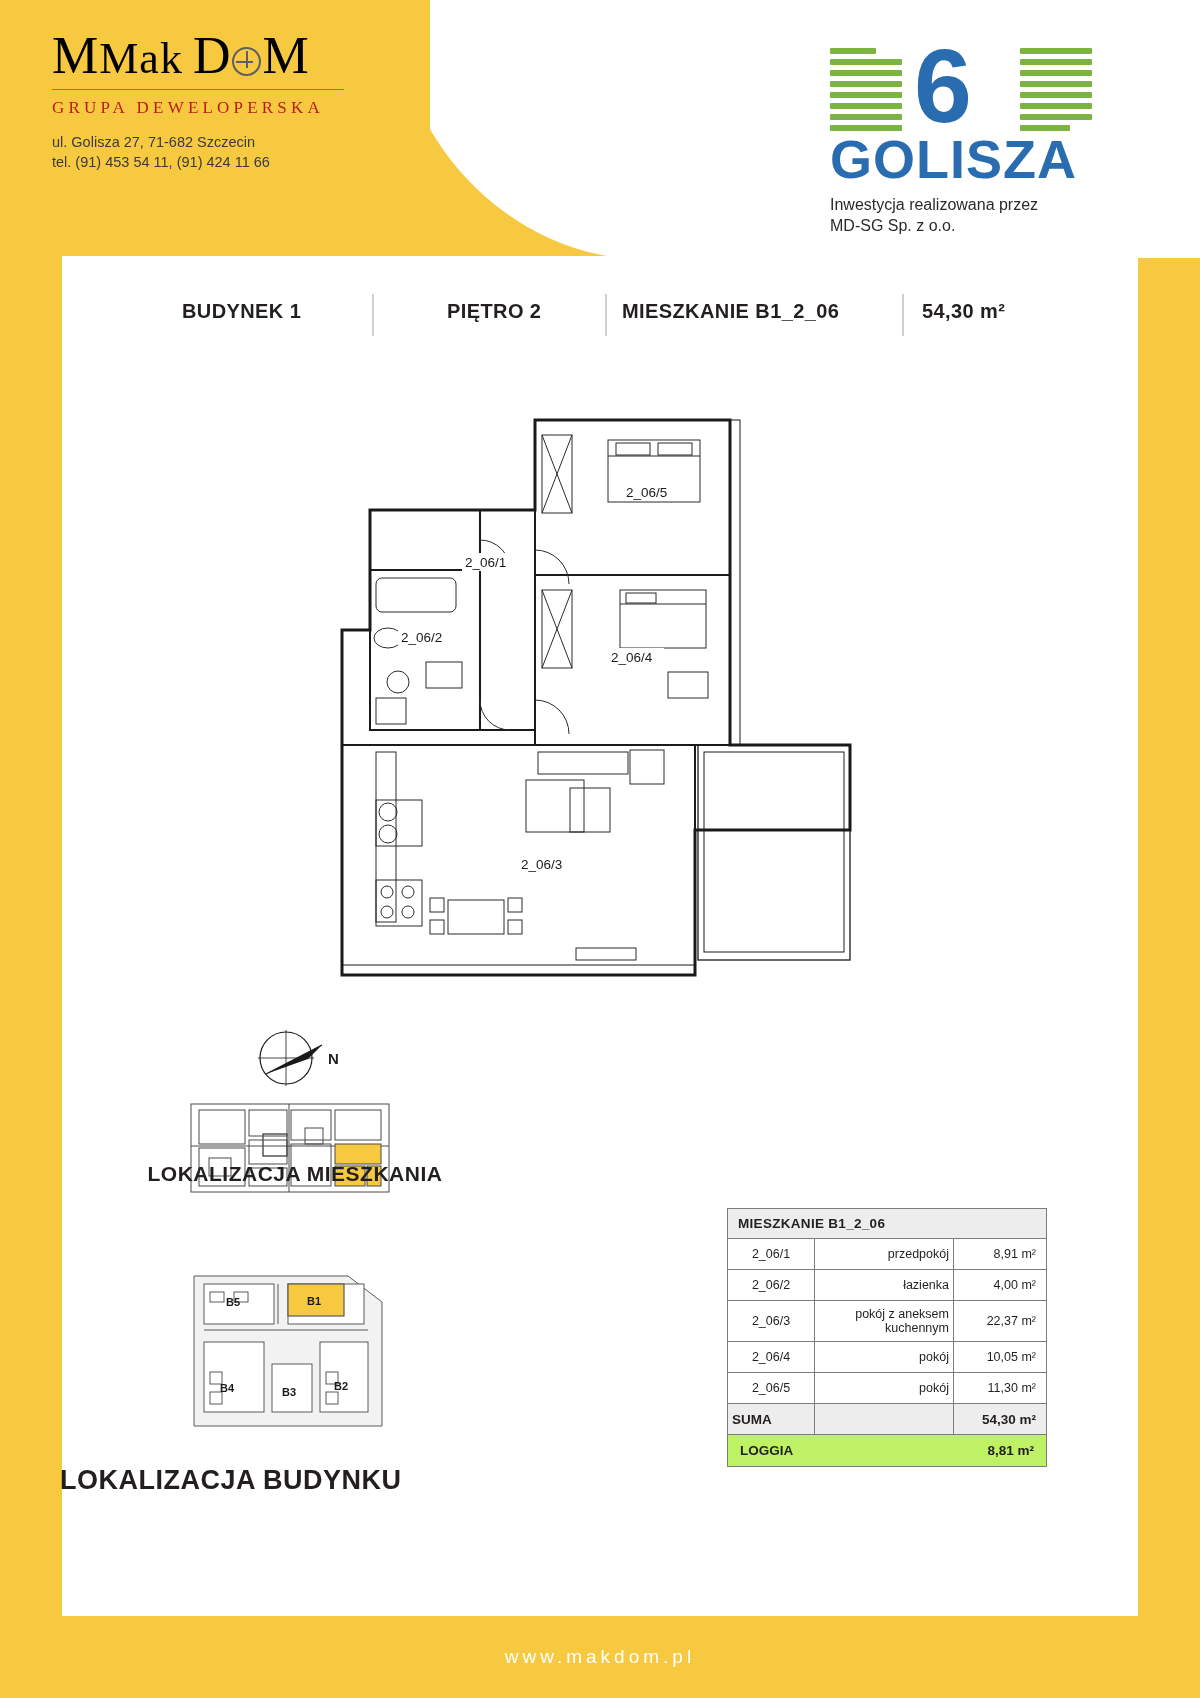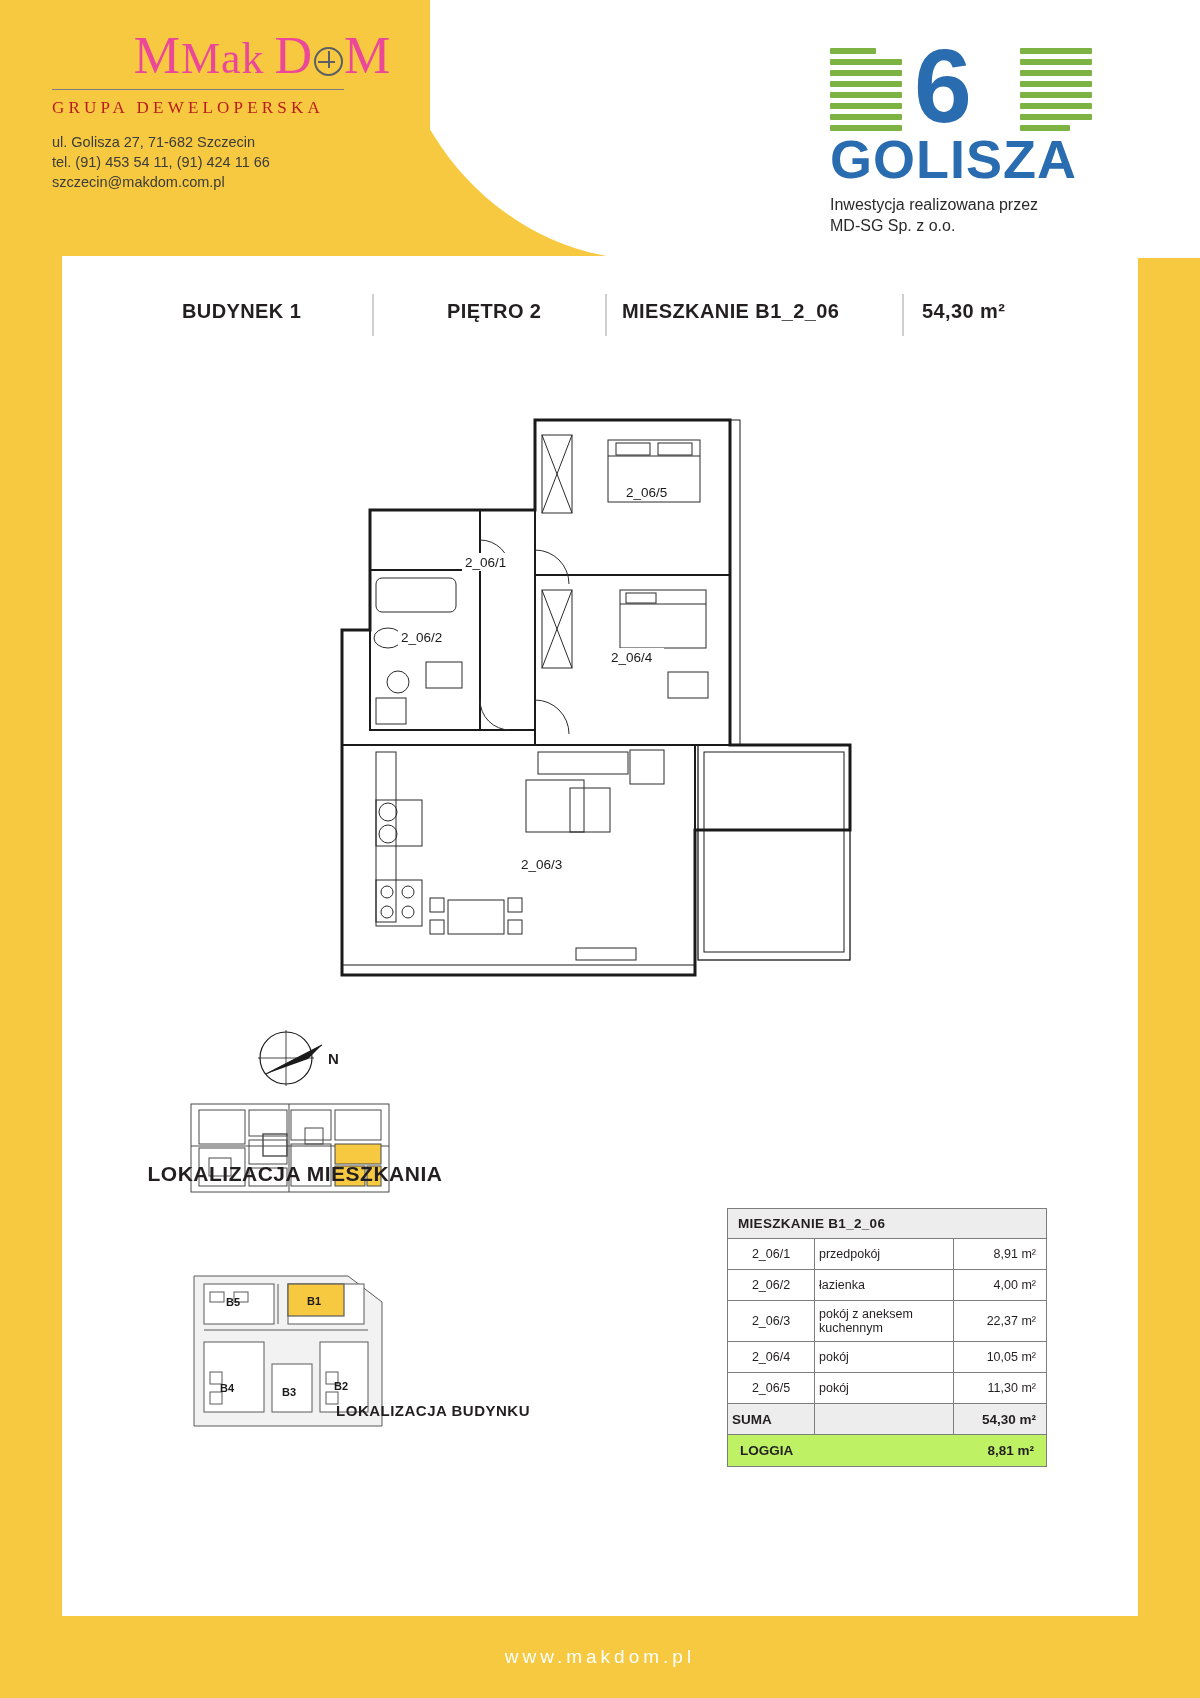--- a/index.html
+++ b/index.html
@@ -34,23 +34,22 @@
   }
   .curve-mask::after{
     content:"";position:absolute;left:120px;top:-10px;
     width:430px;height:300px;border-radius:0 0 0 100%;
     background:#ffffff;
   }
   
   .logo-block{position:absolute;left:52px;top:30px;width:420px;}
   .logo-mak{
     font-family:"Liberation Serif", serif;
-    font-size:44px;letter-spacing:1px;color:#ec4899;font-weight:400;
+    font-size:44px;letter-spacing:1px;color:#000000;font-weight:400;
     line-height:1;
-    text-align:center;
   }
   .logo-mak .cap{font-size:52px;}
   .logo-circle{
     display:inline-block;width:25px;height:25px;border:2px solid #5c5f63;
     border-radius:50%;position:relative;top:3px;margin:0 1px;
   }
   .logo-circle::before{
     content:"";position:absolute;left:50%;top:2px;width:2px;height:17px;
     background:#5c5f63;transform:translateX(-50%);
   }
@@ -90,32 +89,32 @@
   .plan svg{display:block;}
   .roomlbl{font-size:13.5px;fill:#1a1a1a;font-family:"Liberation Sans", sans-serif;}
   
   .compass{position:absolute;left:250px;top:1025px;width:110px;height:70px;}
   .compass .n{position:absolute;left:78px;top:25px;font-size:15px;font-weight:700;}
   
   .mini1{position:absolute;left:185px;top:1098px;width:210px;height:100px;}
   .cap1{position:absolute;left:60px;top:1162px;width:470px;text-align:center;
         font-size:21px;font-weight:700;letter-spacing:.5px;}
   .mini2{position:absolute;left:188px;top:1268px;width:200px;height:165px;}
-  .cap2{position:absolute;left:60px;top:1402px;width:470px;text-align:right;
-        font-size:15px;font-weight:700;letter-spacing:.5px;}
+  .cap2{position:absolute;left:60px;top:1465px;width:470px;text-align:left;
+        font-size:27px;font-weight:700;letter-spacing:.5px;}
   
   .tbl{position:absolute;left:727px;top:1208px;width:320px;}
   .tbl .hdr{
     background:#ededed;border:1px solid #7d7d7d;border-bottom:none;
     font-size:13.5px;font-weight:700;padding:7px 10px;letter-spacing:.3px;
   }
   table.rooms{border-collapse:collapse;width:320px;font-size:12.5px;}
   table.rooms td{border:1px solid #7d7d7d;padding:6px 4px;height:18px;}
   table.rooms td.c1{width:78px;text-align:center;}
-  table.rooms td.c2{text-align:left;}
+  table.rooms td.c2{text-align:right;}
   table.rooms td.c3{width:78px;text-align:right;padding-right:10px;}
   table.rooms tr.sum td{background:#ededed;font-weight:700;font-size:13.5px;}
   table.rooms tr.sum td.c1{text-align:left;padding-left:4px;}
   .loggia{
     position:absolute;left:727px;top:1434px;width:320px;
     background:#bef264;border:1px solid #7d7d7d;
     font-size:13.5px;font-weight:700;padding:8px 12px;
     box-sizing:border-box;display:flex;justify-content:space-between;
   }
   
@@ -135,21 +134,20 @@
 
 <div class="logo-block">
   <div class="logo-mak">
     <span class="cap">M</span><span>Mak</span><span class="cap" style="margin-left:10px;">D</span><span class="logo-circle"></span><span class="cap" style="letter-spacing:0;">M</span>
   </div>
   <div class="logo-rule"></div>
   <div class="logo-sub">GRUPA DEWELOPERSKA</div>
   <div class="addr" style="margin-top:14px;">
     <div>ul. Golisza 27, 71-682 Szczecin</div>
     <div>tel. (91) 453 54 11, (91) 424 11 66</div>
-    <div>szczecin@makdom.com.pl</div>
   </div>
 </div>
 
 <div class="golisza">
   <div class="g-bars">
     <div class="side left">
       <i style="width:46px"></i>
         <i style="width:72px"></i>
         <i style="width:72px"></i>
       <i style="width:72px"></i>

